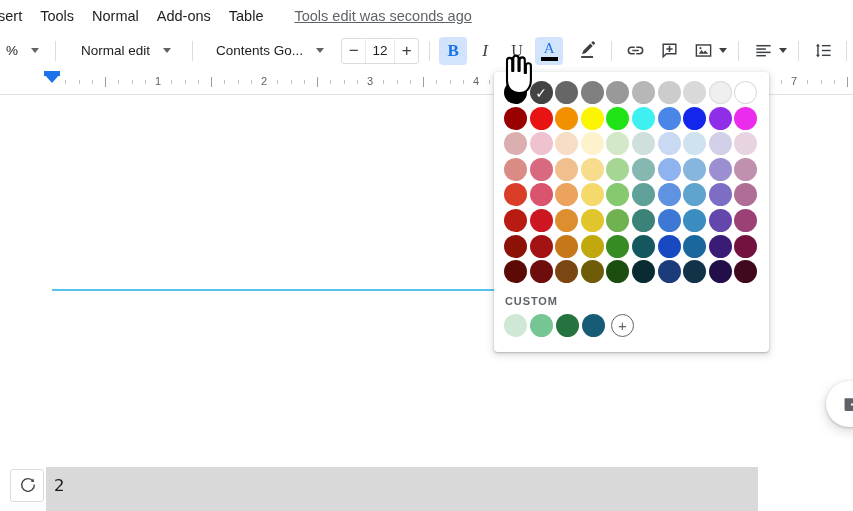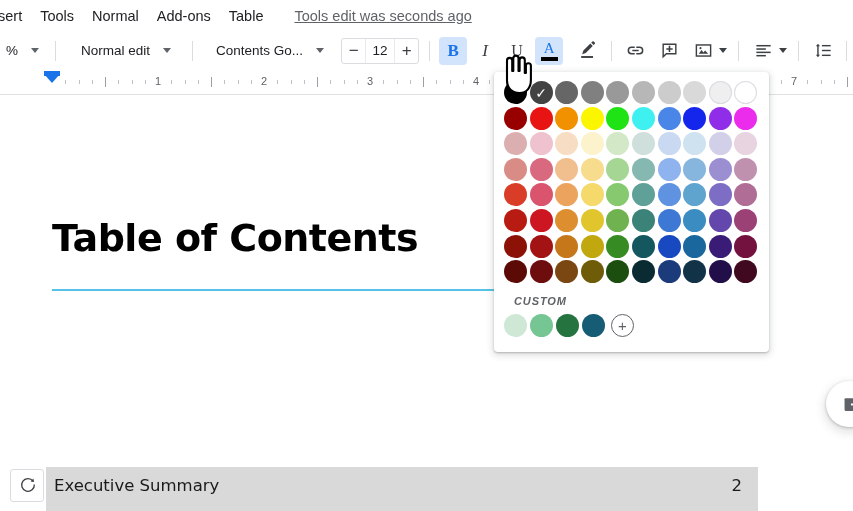--- a/index.html
+++ b/index.html
@@ -188,21 +188,21 @@
     flex: none; position: relative;
   }
   .swatch.ring { box-shadow: inset 0 0 0 1px #dadce0; }
   .swatch .check {
     position: absolute; inset: 0;
     display: flex; align-items: center; justify-content: center;
     color: #ffffff; font-size: 14px; line-height: 1;
   }
   .custom-label {
     font-size: 11px; letter-spacing: 0.9px; color: #5f6368;
-    font-weight: bold; margin: 12px 0 7px 10px; font-style: italic;
+    font-weight: bold; margin: 12px 0 7px 1px;
   }
   .custom-row { display: flex; align-items: center; gap: 3px; }
   .custom-add {
     width: 23px; height: 23px; border-radius: 50%;
     border: 1.5px solid #5f6368; flex: none;
     display: flex; align-items: center; justify-content: center;
     color: #5f6368; font-size: 15px; line-height: 1; margin-left: 3px;
   }
 
   
@@ -389,33 +389,31 @@
         <div class="ruler-num" style="left: 264px;">2</div>
         <div class="ruler-num" style="left: 370px;">3</div>
         <div class="ruler-num" style="left: 476px;">4</div>
         <div class="ruler-num" style="left: 794px;">7</div>
       </div>
     <div class="indent-marker-top"></div>
     <div class="indent-marker"></div>
   </div>
 
   <div class="doc">
-    <div class="doc-title">Table of Contents</div>
     <div class="doc-rule"></div>
 
     <div class="toc-refresh">
       <svg width="19" height="19" viewBox="0 0 24 24">
         <path fill="none" stroke="#3c4043" stroke-width="1.7" d="M19 6.5a8 8 0 1 0 1.6 4.2"></path>
         <path fill="#3c4043" d="M19.4 3.2l.9 4.3-4.4-.7 3.5-3.6z"></path>
       </svg>
     </div>
 
     <div class="toc-block">
       <div class="toc-row">
-        <span class="toc-label">Executive Summary</span>
         <span class="toc-page">2</span>
       </div>
 
     </div>
   </div>
 
   <div class="fab">
     <svg width="17" height="17" viewBox="0 0 24 24">
       <rect x="5" y="3" width="14" height="18" rx="1.5" fill="#5f6368"></rect>
       <circle cx="15.5" cy="12" r="1.6" fill="#ffffff"></circle>

